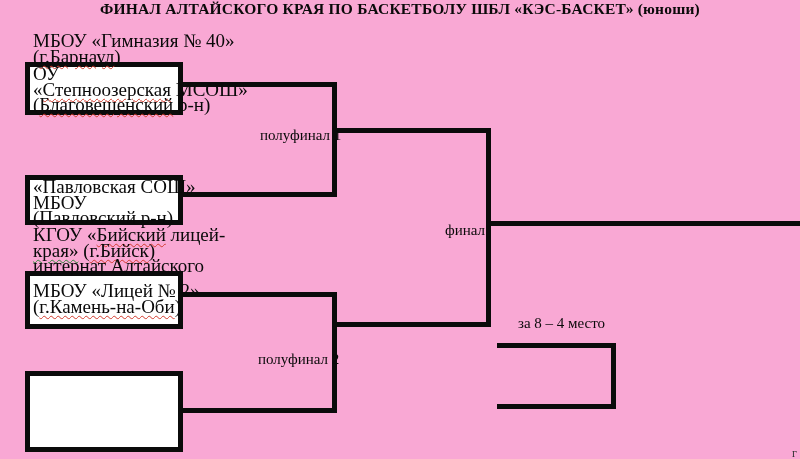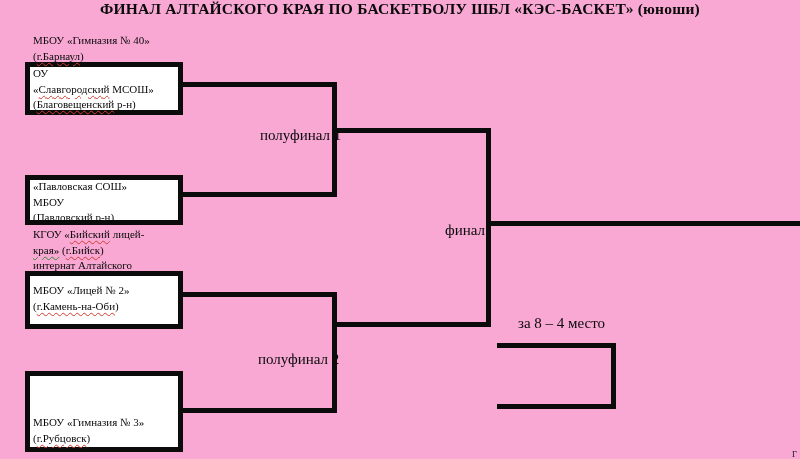--- a/index.html
+++ b/index.html
@@ -7,21 +7,21 @@
     position:relative; width:800px; height:459px; overflow:hidden;
     background:#f9a8d4; color:#0a0a0a;
     font-family:Liberation Serif, serif;
   }
   .title {
     position:absolute; left:0; top:3; width:800px; text-align:center;
     font-weight:bold; font-size:15.5px; letter-spacing:0.2px;
   }
   .bline { position:absolute; background:#0b0b0b; }
   .tbox { position:absolute; border:5px solid #0b0b0b; background:#ffffff; box-sizing:border-box; }
-  .team { position:absolute; font-size:11px; line-height:15.5px; white-space:nowrap; z-index:2; }
+  .team { position:absolute; font-size:19px; line-height:15.5px; white-space:nowrap; z-index:2; }
   .lbl  { position:absolute; font-size:15px; white-space:nowrap; z-index:2; }
   .sq-red   { text-decoration:underline; text-decoration-style:wavy;
               text-decoration-color:#d23b2e; text-decoration-thickness:1px; text-underline-offset:2px; }
   .sq-green { text-decoration:underline; text-decoration-style:wavy;
               text-decoration-color:#2f8a3a; text-decoration-thickness:1px; text-underline-offset:2px; }
   .stray { position:absolute; font-size:12px; color:#333; } 
   #team-0 { left:33px; top:33px; }
   #team-1 { left:33px; top:66px; }
   #team-2 { left:33px; top:143px; }
   #team-3 { left:33px; top:179px; }
@@ -63,39 +63,35 @@
   <div class="lbl" style="left:258px; top:351px;">полуфинал 2</div>
   <div class="lbl" style="left:445px; top:222px;">финал</div>
   <div class="lbl" style="left:518px; top:315px;">за 8 – 4 место</div>
 
   <div class="team" id="team-0">
       <div><span>МБОУ «Гимназия № 40»</span></div>
       <div><span>(</span><span class="sq-red">г.Барнаул</span><span>)</span></div>
     </div>
   <div class="team" id="team-1">
       <div><span>ОУ</span></div>
-      <div><span>«</span><span class="sq-red">Славгородский</span><span> МСОШ»</span></div>
+      <div><span>«</span><span class="sq-red">Степноозерская</span><span> МСОШ»</span></div>
       <div><span>(</span><span class="sq-red">Благовещенский</span><span> р-н)</span></div>
     </div>
   <div class="team" id="team-2">
     </div>
   <div class="team" id="team-3">
       <div><span>«Павловская СОШ»</span></div>
       <div><span>МБОУ</span></div>
       <div><span>(Павловский р-н)</span></div>
     </div>
   <div class="team" id="team-4">
       <div><span>КГОУ «</span><span class="sq-red">Бийский</span><span> лицей-</span></div>
       <div><span class="sq-green">края»</span><span> (</span><span class="sq-red">г.Бийск</span><span>)</span></div>
       <div><span>интернат Алтайского</span></div>
     </div>
   <div class="team" id="team-5">
       <div><span>МБОУ «Лицей № 2»</span></div>
       <div><span>(</span><span class="sq-red">г.Камень-на-Оби</span><span>)</span></div>
     </div>
-  <div class="team" id="team-7">
-      <div><span>МБОУ «Гимназия № 3»</span></div>
-      <div><span>(</span><span class="sq-red">г.Рубцовск</span><span>)</span></div>
-    </div>
 
   <div class="stray" style="left:792px; top:446px;">г</div>
 
 </div>
 
 </body></html>

